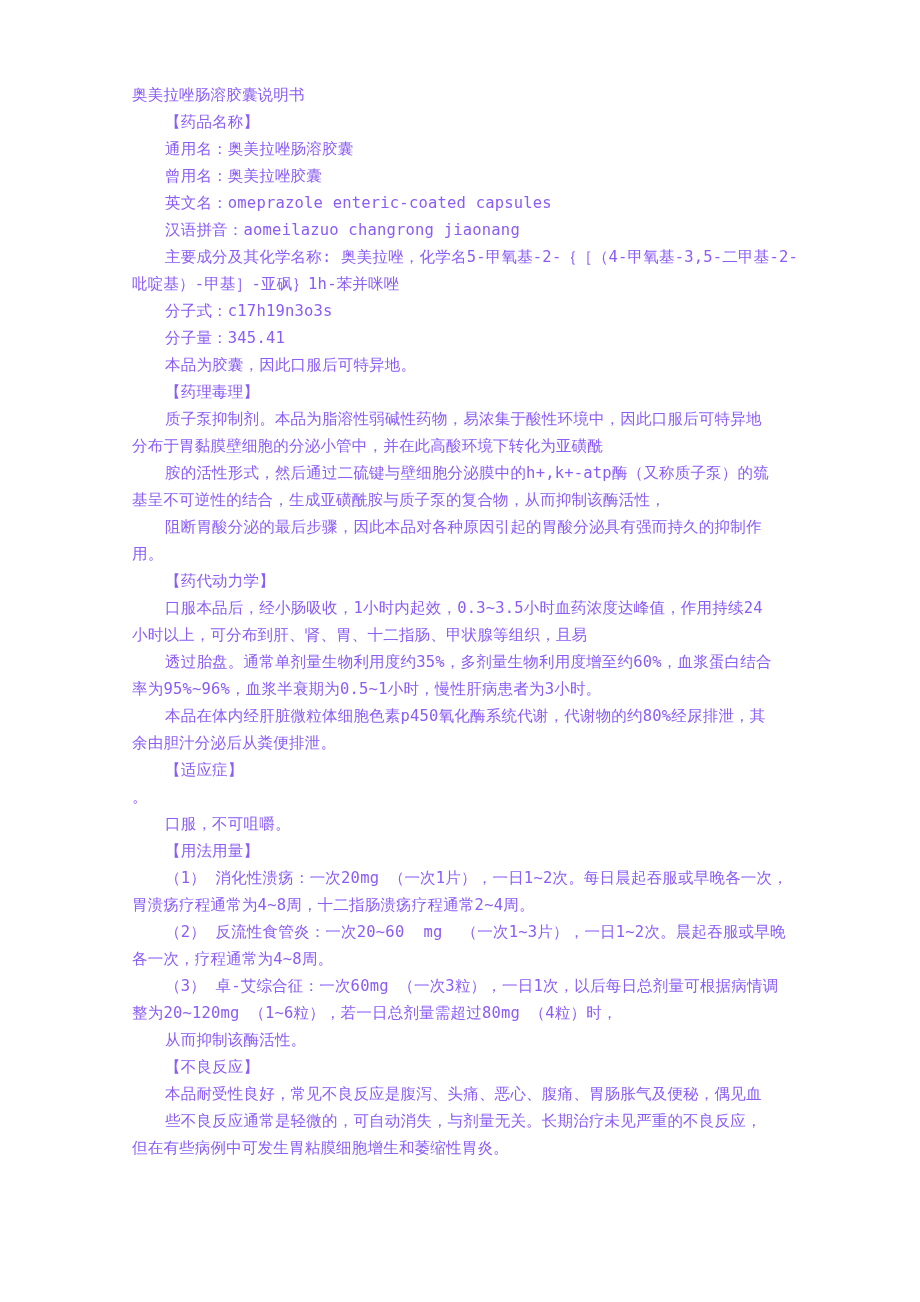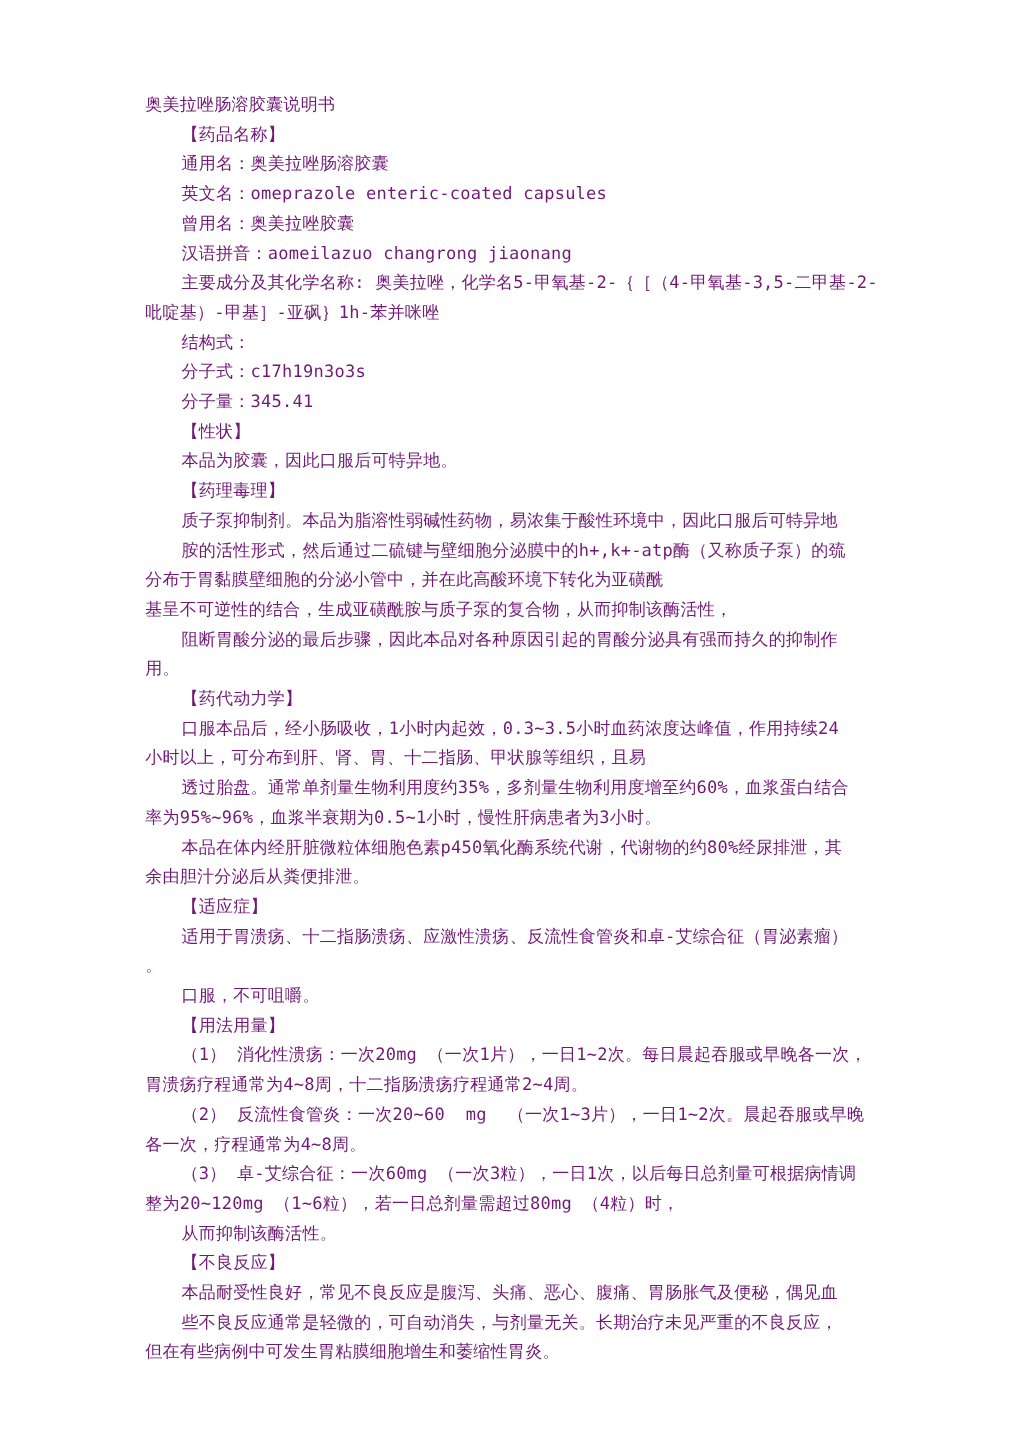--- a/index.html
+++ b/index.html
@@ -6,21 +6,21 @@
     margin: 0;
     padding: 0;
     background: #ffffff;
   }
   .page {
     position: relative;
     box-sizing: border-box;
     width: 920px;
     height: 1302px;
     background: #ffffff;
-    color: #701a75;
+    color: #8b5cf6;
     padding: 82px 128px 0 132px;
     overflow: hidden;
     font-family: "DejaVu Sans Mono", "Liberation Serif", "DejaVu Serif", serif;
     font-size: 15.5px;
   }
   .line {
     margin: 0;
     padding: 0;
     line-height: 27px;
     white-space: pre;
@@ -30,46 +30,43 @@
     text-indent: 33px;
   }
 </style>
 </head>
 <body>
 
 <div class="page">
   <p class="line">奥美拉唑肠溶胶囊说明书</p>
   <p class="line in">【药品名称】</p>
   <p class="line in">通用名：奥美拉唑肠溶胶囊</p>
+  <p class="line in">曾用名：奥美拉唑胶囊</p>
   <p class="line in">英文名：omeprazole enteric-coated capsules</p>
-  <p class="line in">曾用名：奥美拉唑胶囊</p>
   <p class="line in">汉语拼音：aomeilazuo changrong jiaonang</p>
   <p class="line in">主要成分及其化学名称: 奥美拉唑，化学名5-甲氧基-2-｛［（4-甲氧基-3,5-二甲基-2-</p>
   <p class="line">吡啶基）-甲基］-亚砜｝1h-苯并咪唑</p>
-  <p class="line in">结构式：</p>
   <p class="line in">分子式：c17h19n3o3s</p>
   <p class="line in">分子量：345.41</p>
-  <p class="line in">【性状】</p>
   <p class="line in">本品为胶囊，因此口服后可特异地。</p>
   <p class="line in">【药理毒理】</p>
   <p class="line in">质子泵抑制剂。本品为脂溶性弱碱性药物，易浓集于酸性环境中，因此口服后可特异地</p>
+  <p class="line">分布于胃黏膜壁细胞的分泌小管中，并在此高酸环境下转化为亚磺酰</p>
   <p class="line in">胺的活性形式，然后通过二硫键与壁细胞分泌膜中的h+,k+-atp酶（又称质子泵）的巯</p>
-  <p class="line">分布于胃黏膜壁细胞的分泌小管中，并在此高酸环境下转化为亚磺酰</p>
   <p class="line">基呈不可逆性的结合，生成亚磺酰胺与质子泵的复合物，从而抑制该酶活性，</p>
   <p class="line in">阻断胃酸分泌的最后步骤，因此本品对各种原因引起的胃酸分泌具有强而持久的抑制作</p>
   <p class="line">用。</p>
   <p class="line in">【药代动力学】</p>
   <p class="line in">口服本品后，经小肠吸收，1小时内起效，0.3~3.5小时血药浓度达峰值，作用持续24</p>
   <p class="line">小时以上，可分布到肝、肾、胃、十二指肠、甲状腺等组织，且易</p>
   <p class="line in">透过胎盘。通常单剂量生物利用度约35%，多剂量生物利用度增至约60%，血浆蛋白结合</p>
   <p class="line">率为95%~96%，血浆半衰期为0.5~1小时，慢性肝病患者为3小时。</p>
   <p class="line in">本品在体内经肝脏微粒体细胞色素p450氧化酶系统代谢，代谢物的约80%经尿排泄，其</p>
   <p class="line">余由胆汁分泌后从粪便排泄。</p>
   <p class="line in">【适应症】</p>
-  <p class="line in">适用于胃溃疡、十二指肠溃疡、应激性溃疡、反流性食管炎和卓-艾综合征（胃泌素瘤）</p>
   <p class="line">。</p>
   <p class="line in">口服，不可咀嚼。</p>
   <p class="line in">【用法用量】</p>
   <p class="line in">（1） 消化性溃疡：一次20mg （一次1片），一日1~2次。每日晨起吞服或早晚各一次，</p>
   <p class="line">胃溃疡疗程通常为4~8周，十二指肠溃疡疗程通常2~4周。</p>
   <p class="line in">（2） 反流性食管炎：一次20~60  mg  （一次1~3片），一日1~2次。晨起吞服或早晚</p>
   <p class="line">各一次，疗程通常为4~8周。</p>
   <p class="line in">（3） 卓-艾综合征：一次60mg （一次3粒），一日1次，以后每日总剂量可根据病情调</p>
   <p class="line">整为20~120mg （1~6粒），若一日总剂量需超过80mg （4粒）时，</p>
   <p class="line in">从而抑制该酶活性。</p>

